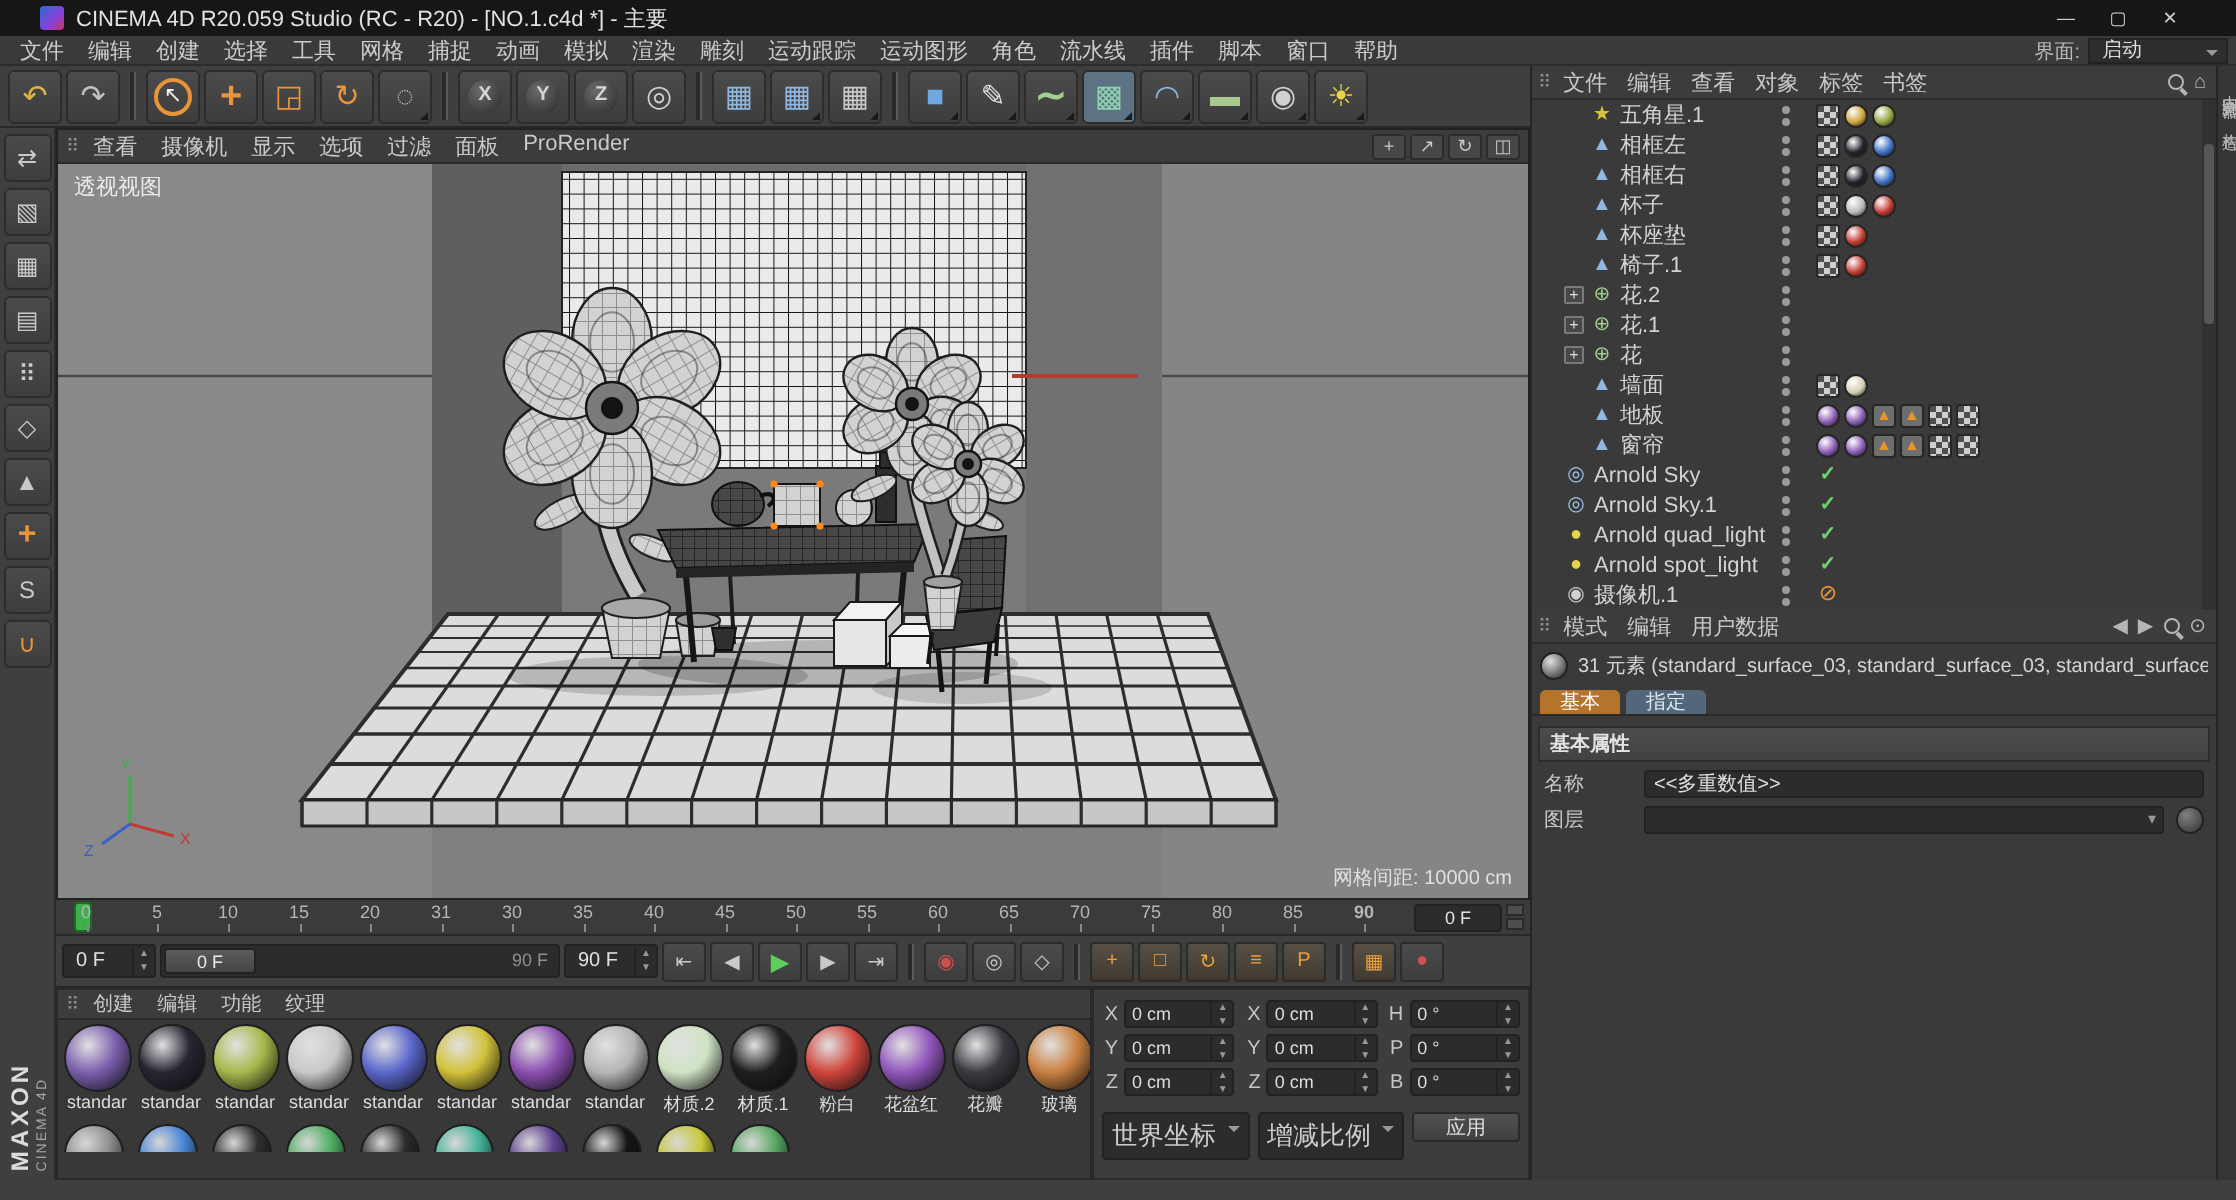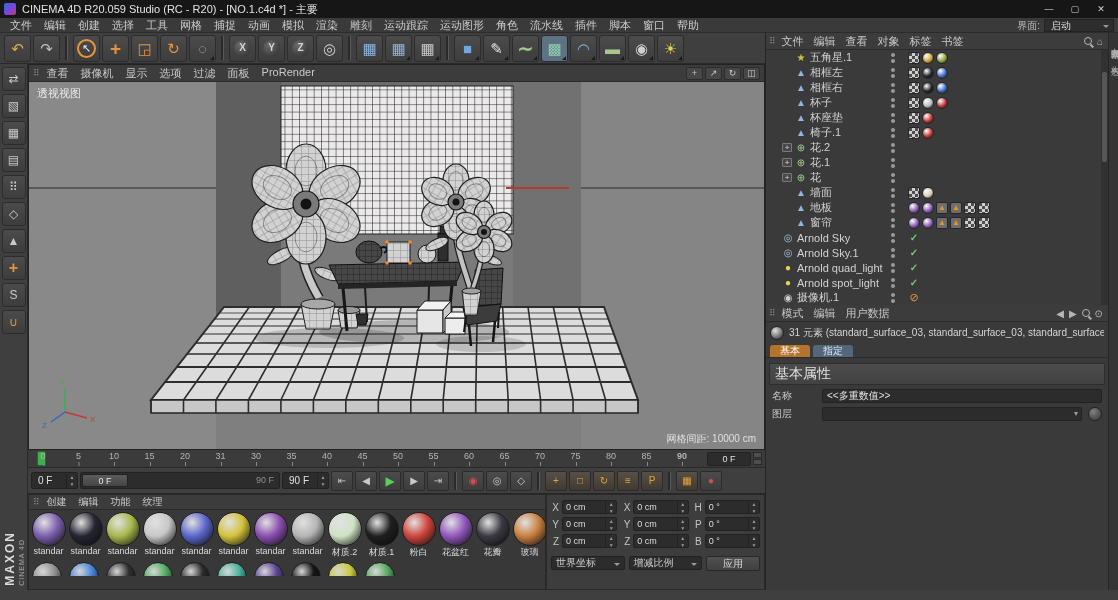--- a/index.html
+++ b/index.html
@@ -1,21 +1,21 @@
 <!DOCTYPE html>
 <html><head>
 <meta charset="utf-8">
 <style>
 *{margin:0;padding:0;box-sizing:border-box;}
 html,body{background:#222;}
 .app{position:relative;width:1118px;height:600px;background:#3f3f3f;font-family:"Liberation Sans",sans-serif;color:#c9c9c9;font-size:11px;overflow:hidden;}
 svg text{font-family:"Liberation Sans",sans-serif;}
 
 
-.titlebar{position:absolute;left:0;top:0;width:100%;height:18px;background:#161616;display:flex;align-items:center;gap:6px;padding:0 4px;}
+.titlebar{position:absolute;left:0;top:0;width:100%;height:18px;background:#161616;display:flex;align-items:center;gap:6px;padding:0 20px;}
 .app-icon{width:12px;height:12px;border-radius:2px;background:linear-gradient(135deg,#2a6dd8,#8a3fd8 60%,#c03a5a);flex:0 0 12px;}
 .title-text{font-size:11px;color:#e2e2e2;white-space:nowrap;}
 .win-controls{margin-left:auto;display:flex;}
 .win-btn{width:26px;height:18px;display:flex;align-items:center;justify-content:center;color:#cfcfcf;font-size:9px;}
 
 
 .menubar{position:absolute;top:18px;left:0;width:100%;height:15px;background:#3a3a3a;border-bottom:1px solid #2c2c2c;display:flex;align-items:center;padding:0 4px;}
 .menubar .mi{padding:0 6px;font-size:11px;color:#cccccc;}
 .iface{margin-left:auto;display:flex;align-items:flex-start;gap:4px;}
 .iface-label{font-size:10px;color:#b9b9b9;}
@@ -92,21 +92,21 @@
 
 .coords{position:absolute;left:546px;top:494px;width:219px;height:96px;background:#3d3d3d;border:1px solid #292929;padding:5px 4px 0;}
 .coord-grid{display:flex;gap:5px;}
 .ccol{flex:1;display:flex;flex-direction:column;gap:3px;}
 .crow{display:flex;align-items:center;gap:3px;}
 .crow .cl{width:8px;font-size:10px;color:#c5c5c5;text-align:right;}
 .cfield{flex:1;display:flex;align-items:center;height:14px;background:#2c2c2c;border:1px solid #222;border-radius:2px;}
 .cfield .v{flex:1;font-size:9px;color:#ddd;padding-left:3px;white-space:nowrap;}
 .cfield .stp{display:flex;flex-direction:column;border-left:1px solid #222;}
 .coord-bottom{display:flex;gap:4px;margin-top:8px;}
-.csel{position:relative;flex:1;height:14px;background:#2c2c2c;border:1px solid #222;border-radius:2px;font-size:10px;color:#ccc;display:flex;align-items:center;padding:0 14px 0 4px;white-space:nowrap;}
+.csel{position:relative;flex:1;height:24px;background:#2c2c2c;border:1px solid #222;border-radius:2px;font-size:13px;color:#ccc;display:flex;align-items:center;padding:0 14px 0 4px;white-space:nowrap;}
 .csel::after{content:"";position:absolute;right:4px;top:6px;border:3px solid transparent;border-top-color:#999;}
 .capply{flex:0 0 54px;height:15px;background:linear-gradient(#505050,#404040);border:1px solid #292929;border-radius:2px;font-size:10px;color:#ddd;display:flex;align-items:center;justify-content:center;}
 
 
 .rpanel{position:absolute;left:765px;top:33px;width:343px;height:557px;background:#3a3a3a;border-left:1px solid #252525;}
 .pmenu{height:17px;background:#3c3c3c;border-bottom:1px solid #2b2b2b;display:flex;align-items:center;padding:0 3px;}
 .pmenu .mi{padding:0 5px;font-size:11px;}
 .hdr-icons{margin-left:auto;display:flex;align-items:center;gap:5px;padding-right:2px;}
 .hic{font-size:10px;color:#b5b5b5;}
 .mag{position:relative;width:8px;height:8px;border:1.5px solid #b5b5b5;border-radius:50%;display:inline-block;}
@@ -129,21 +129,21 @@
 .tag.slash{color:#e8943a;font-size:11px;}
 .vscroll{position:absolute;right:0;top:0;width:7px;height:100%;background:#313131;}
 .vscroll .thumb{position:absolute;left:1px;top:22px;width:5px;height:90px;background:#565656;border-radius:2px;}
 .am-summary{display:flex;align-items:center;gap:5px;padding:4px 4px 2px;}
 .am-ball{width:14px;height:14px;border-radius:50%;background:radial-gradient(circle at 35% 30%,#e0e0e0,#787878 55%,#1c1c1c);border:1px solid #222;flex:0 0 14px;}
 .am-text{font-size:10px;color:#d5d5d5;white-space:nowrap;overflow:hidden;flex:1;}
 .am-tabs{display:flex;gap:3px;padding:3px 4px 0;border-bottom:1px solid #2b2b2b;height:16px;}
 .am-tab{padding:0 10px;font-size:10px;border-radius:3px 3px 0 0;display:flex;align-items:center;}
 .am-tab.basic{background:#b5742c;color:#fff;}
 .am-tab.assign{background:#53677a;color:#dfe8f0;}
-.am-section{margin:5px 3px 0;background:linear-gradient(#4c4c4c,#424242);border:1px solid #2d2d2d;padding:1px 5px;font-size:14px;color:#e2e2e2;}
+.am-section{margin:5px 3px 0;background:linear-gradient(#4c4c4c,#424242);border:1px solid #2d2d2d;padding:1px 5px;font-size:10px;color:#e2e2e2;font-weight:bold;}
 .am-field{display:flex;align-items:center;gap:6px;padding:4px 6px 0;}
 .am-field .fl{flex:0 0 44px;font-size:10px;color:#c9c9c9;}
 .am-input{position:relative;flex:1;height:14px;background:#2c2c2c;border:1px solid #222;border-radius:2px;font-size:10px;color:#e0e0e0;display:flex;align-items:center;padding:0 14px 0 4px;}
 .am-input .dda{position:absolute;right:3px;top:1px;font-size:8px;color:#999;}
 .layer-btn{flex:0 0 14px;width:14px;height:14px;border-radius:50%;background:radial-gradient(circle at 35% 30%,#808080,#333);border:1px solid #222;}
 
 
 .rstrip{position:absolute;left:1108px;top:33px;width:10px;height:557px;background:#353535;border-left:1px solid #262626;display:flex;flex-direction:column;align-items:center;gap:14px;padding-top:8px;}
 .vtab{writing-mode:vertical-rl;font-size:8px;color:#b8b8b8;letter-spacing:1px;white-space:nowrap;}
 

